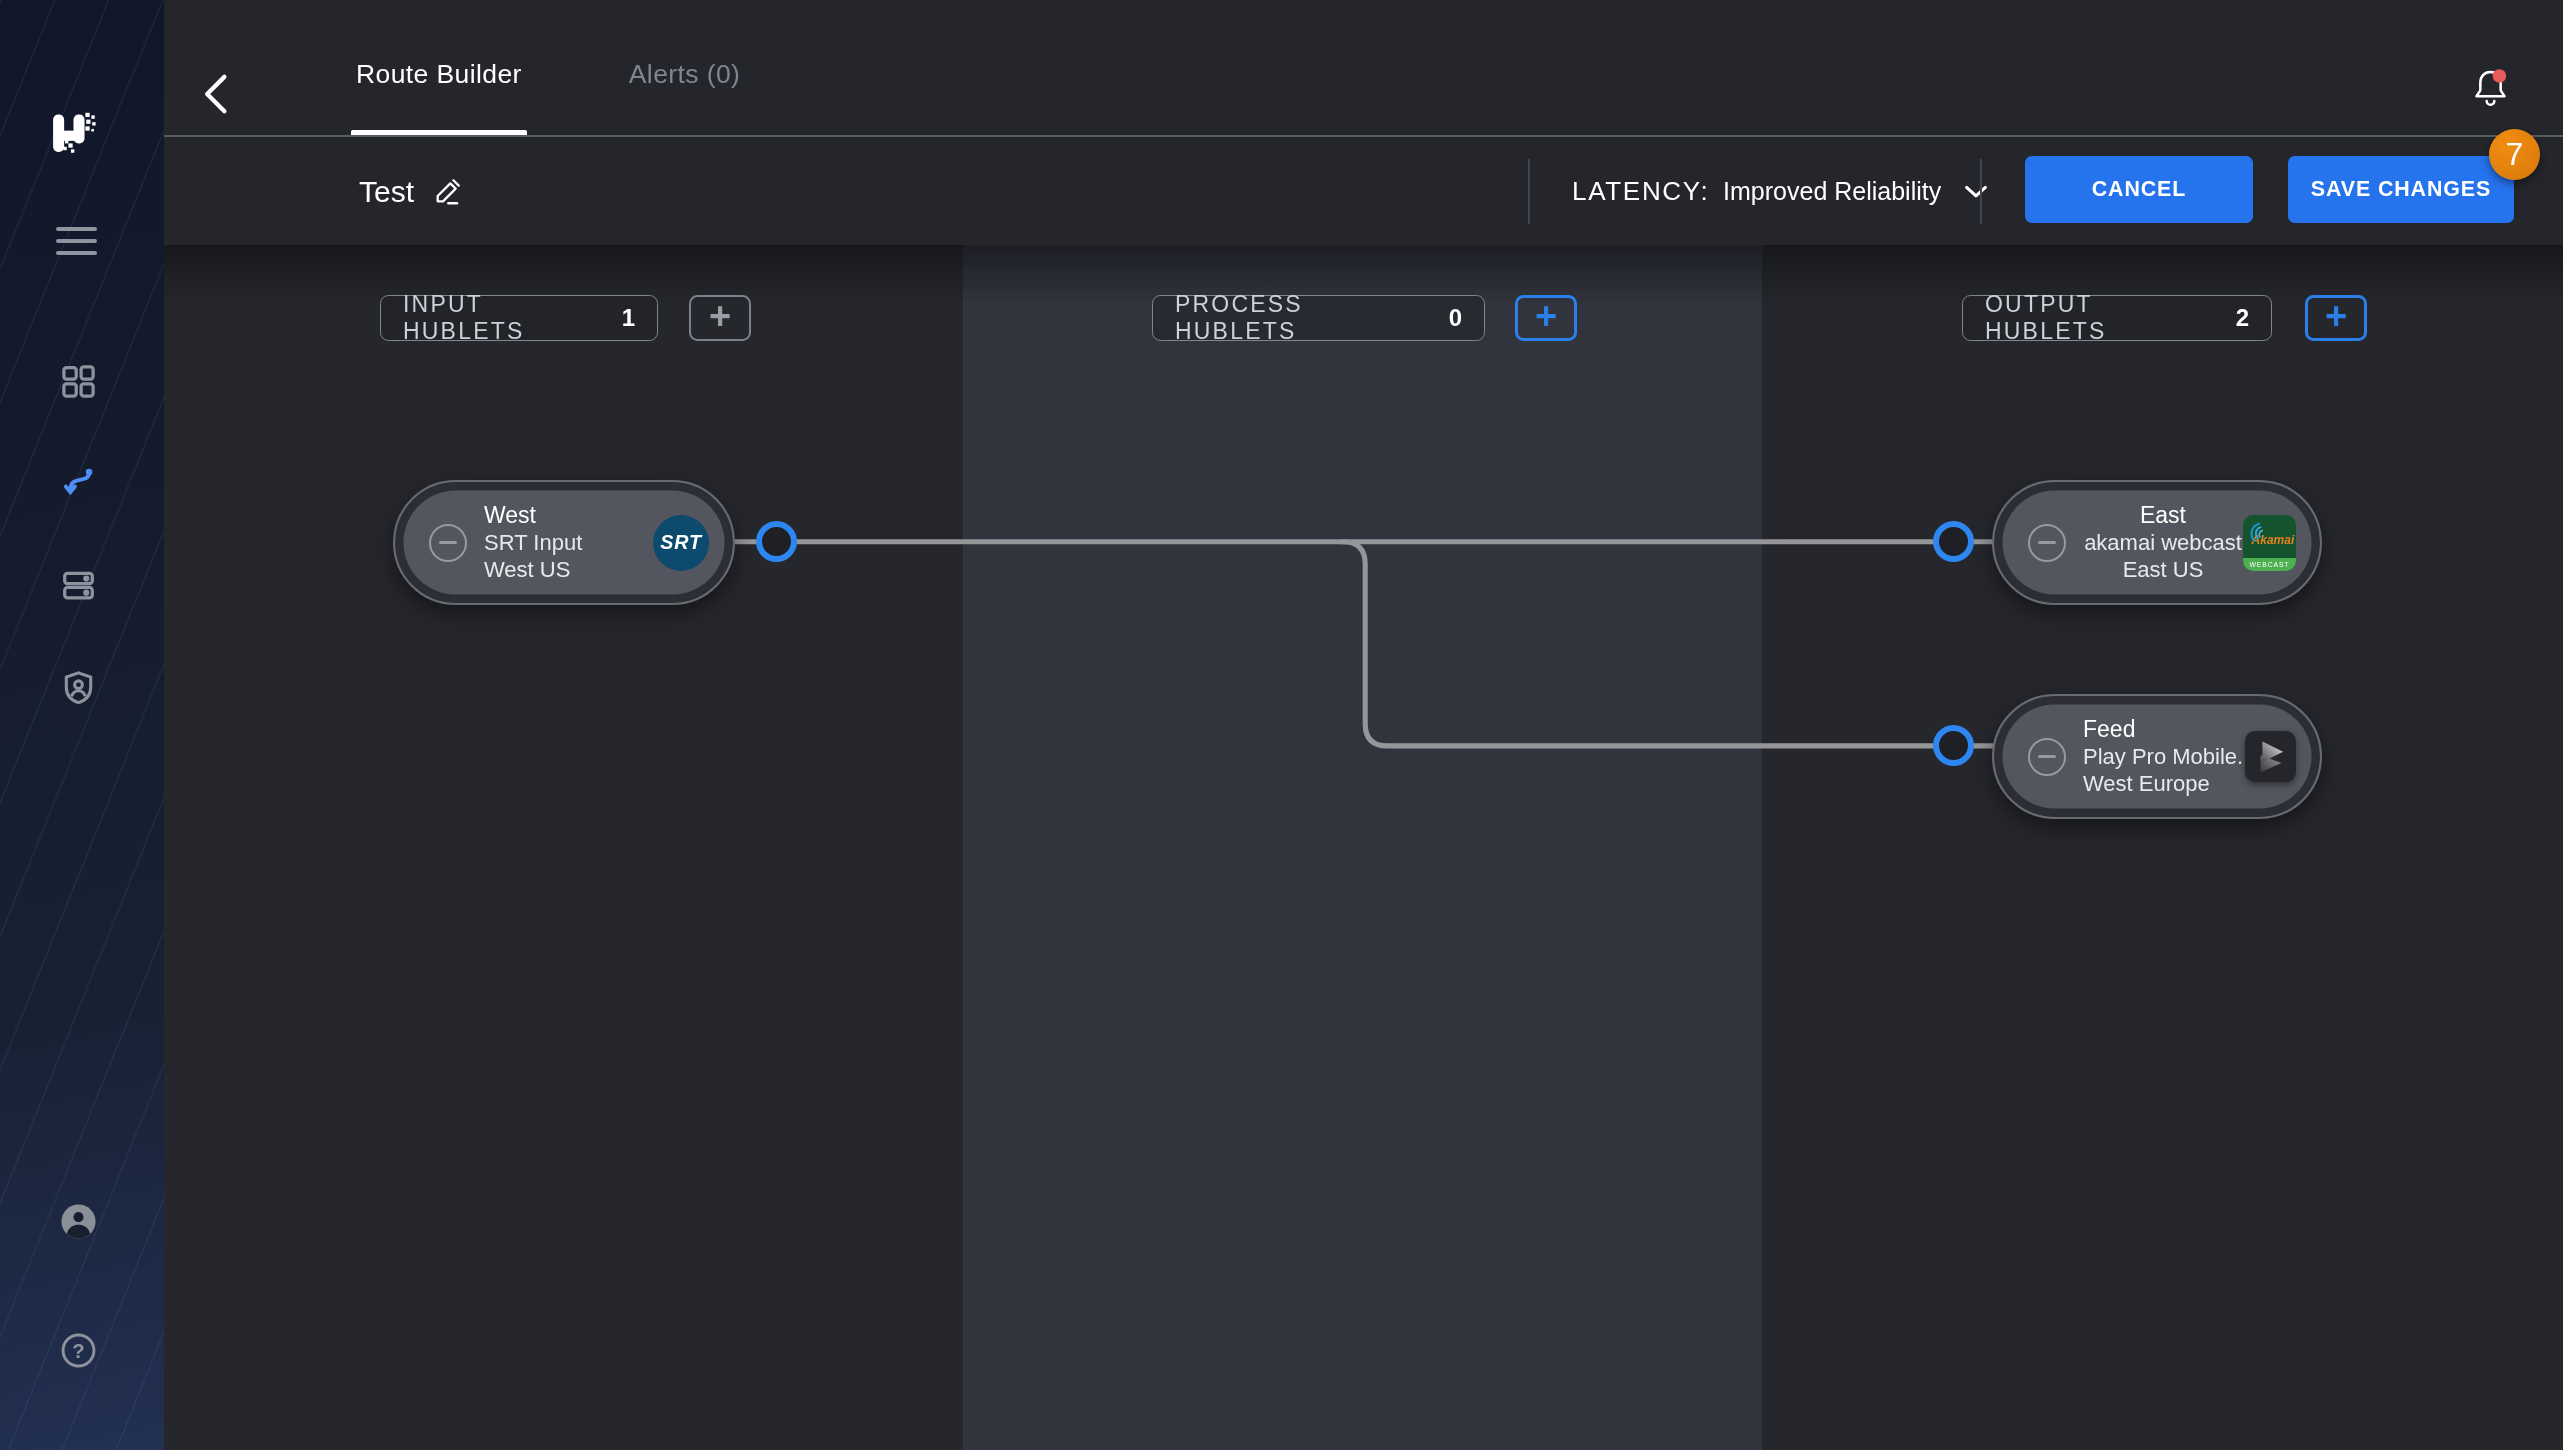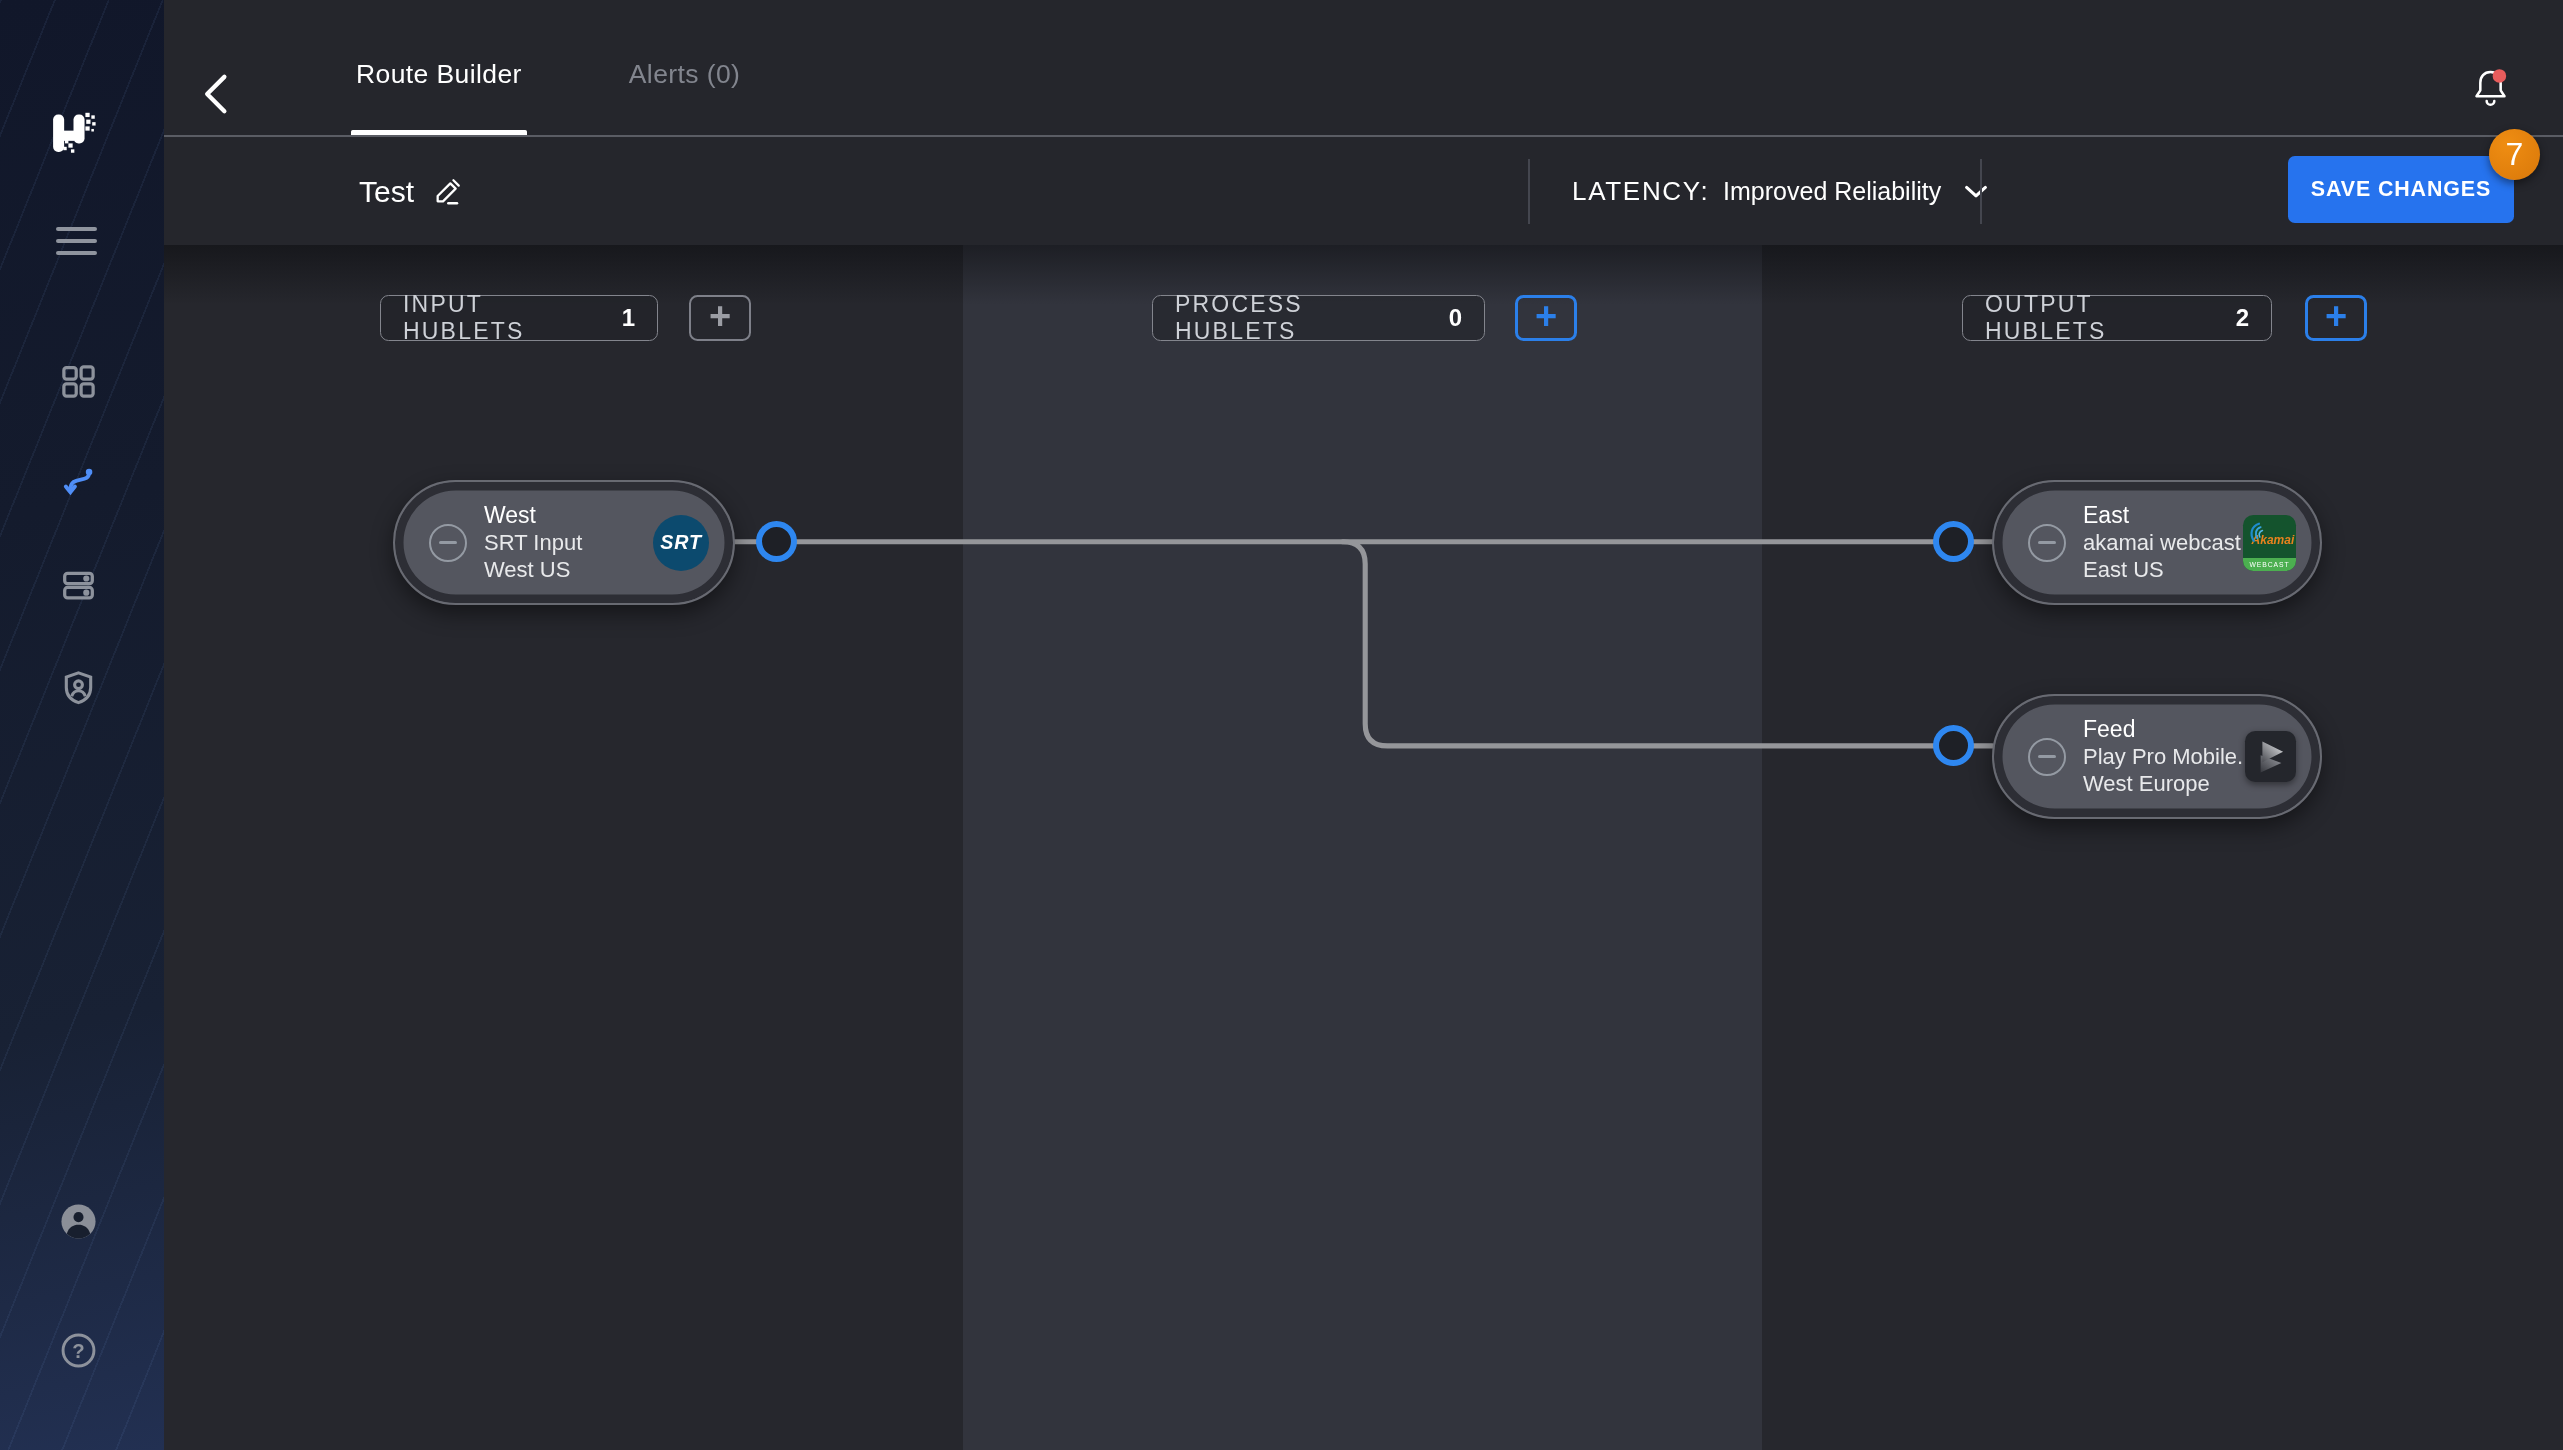--- a/index.html
+++ b/index.html
@@ -73,21 +73,21 @@
   .plus-input  { left:525px; }
   .plus-process{ left:1351px; }
   .plus-output { left:2141px; }
 
   .edges { position:absolute; inset:0; z-index:1; }
 
   .node { position:absolute; width:342px; height:125px; border-radius:64px; background:#54565f;
     border:2.6px solid #686a72; box-shadow:inset 0 0 0 8.5px #2d2e35, 0 8.5px 22px rgba(0,0,0,.45);
     display:flex; align-items:center; z-index:2; cursor:pointer; }
   .node-west { left:229px; top:235px; }
-  .node-east { left:1828px; top:235px; width:330px; }
+  .node-east { left:1828px; top:235px; width:330px;text-align:center; }
   .node-feed { left:1828px; top:449px; width:330px; }
   .minus { width:38px; height:38px; border:2.6px solid #949aa3; border-radius:50%; flex:0 0 auto;
     margin-left:34px; position:relative; cursor:pointer; }
   .minus::after { content:""; position:absolute; left:7.7px; right:7.7px; top:50%; margin-top:-1.7px; height:3.4px;
     background:#949aa3; border-radius:1.7px; }
   .node-text { flex:1 1 auto; margin-left:17px; min-width:0; }
   .node-text .t1 { font-size:23px; font-weight:normal; color:#ffffff; line-height:27px; }
   .node-text .t2, .node-text .t3 { font-size:22px; color:#e8e9eb; line-height:27px; white-space:nowrap; }
   .node-ico { flex:0 0 auto; margin-right:24px; }
 
@@ -215,20 +215,21 @@
     </div>
     <div class="vdiv vdiv1"></div>
     <div class="latency">
       <span class="lab">LATENCY:</span>
       <span class="val">Improved Reliability</span>
       <svg width="26" height="15.4" viewBox="0 0 30 18" fill="none" stroke="#ffffff" stroke-width="3.6" stroke-linecap="round" stroke-linejoin="round">
         <path d="M4 4 L15 14 L26 4"></path>
       </svg>
     </div>
     <div class="vdiv vdiv2"></div>
+    <button class="btn btn-cancel">CANCEL</button>
     <button class="btn btn-save">SAVE CHANGES</button>
   </section>
 
   <div class="badge">7</div>
 
   <main class="canvas">
     <div class="mid-col"></div>
     <div class="canvas-shade"></div>
 
     <div class="pill pill-input">

